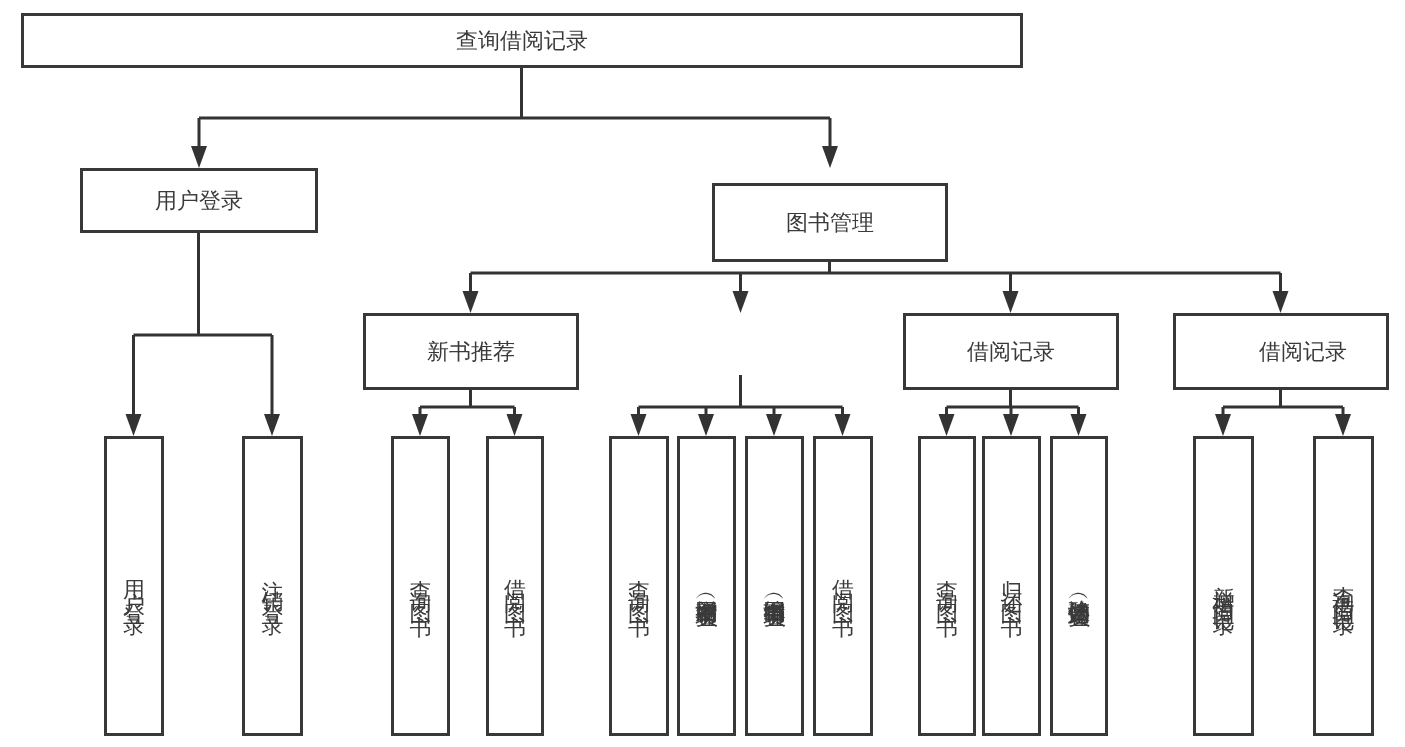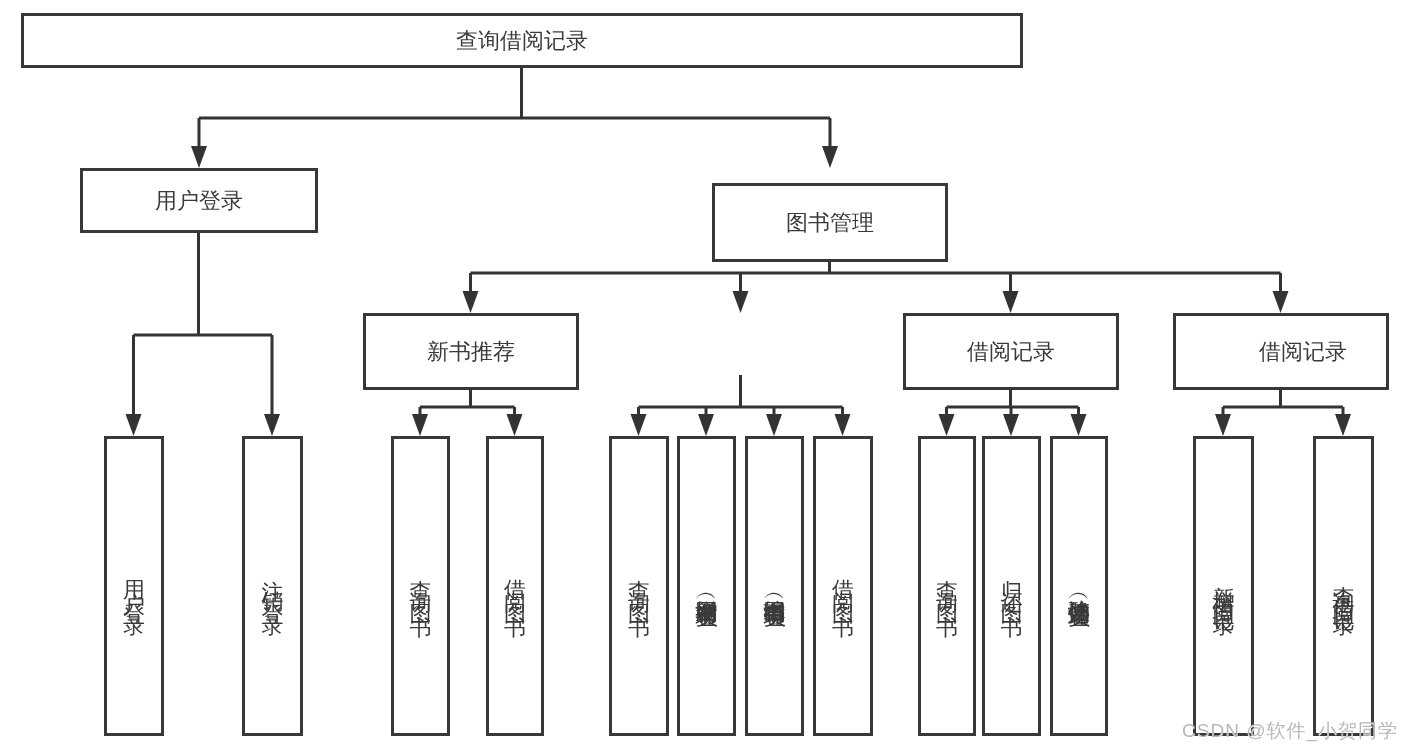--- a/index.html
+++ b/index.html
@@ -161,14 +161,13 @@
     <span>确认归还（管理员）</span>
   </div>
 
   <div class="box leaf ls6" id="leaf-rec-add">
     <span>新增借阅记录</span>
   </div>
   <div class="box leaf ls6" id="leaf-rec-query">
     <span>查询借阅记录</span>
   </div>
 
-  <div id="watermark">CSDN @软件_小贺同学</div>
 </div>
 
 </body></html>

